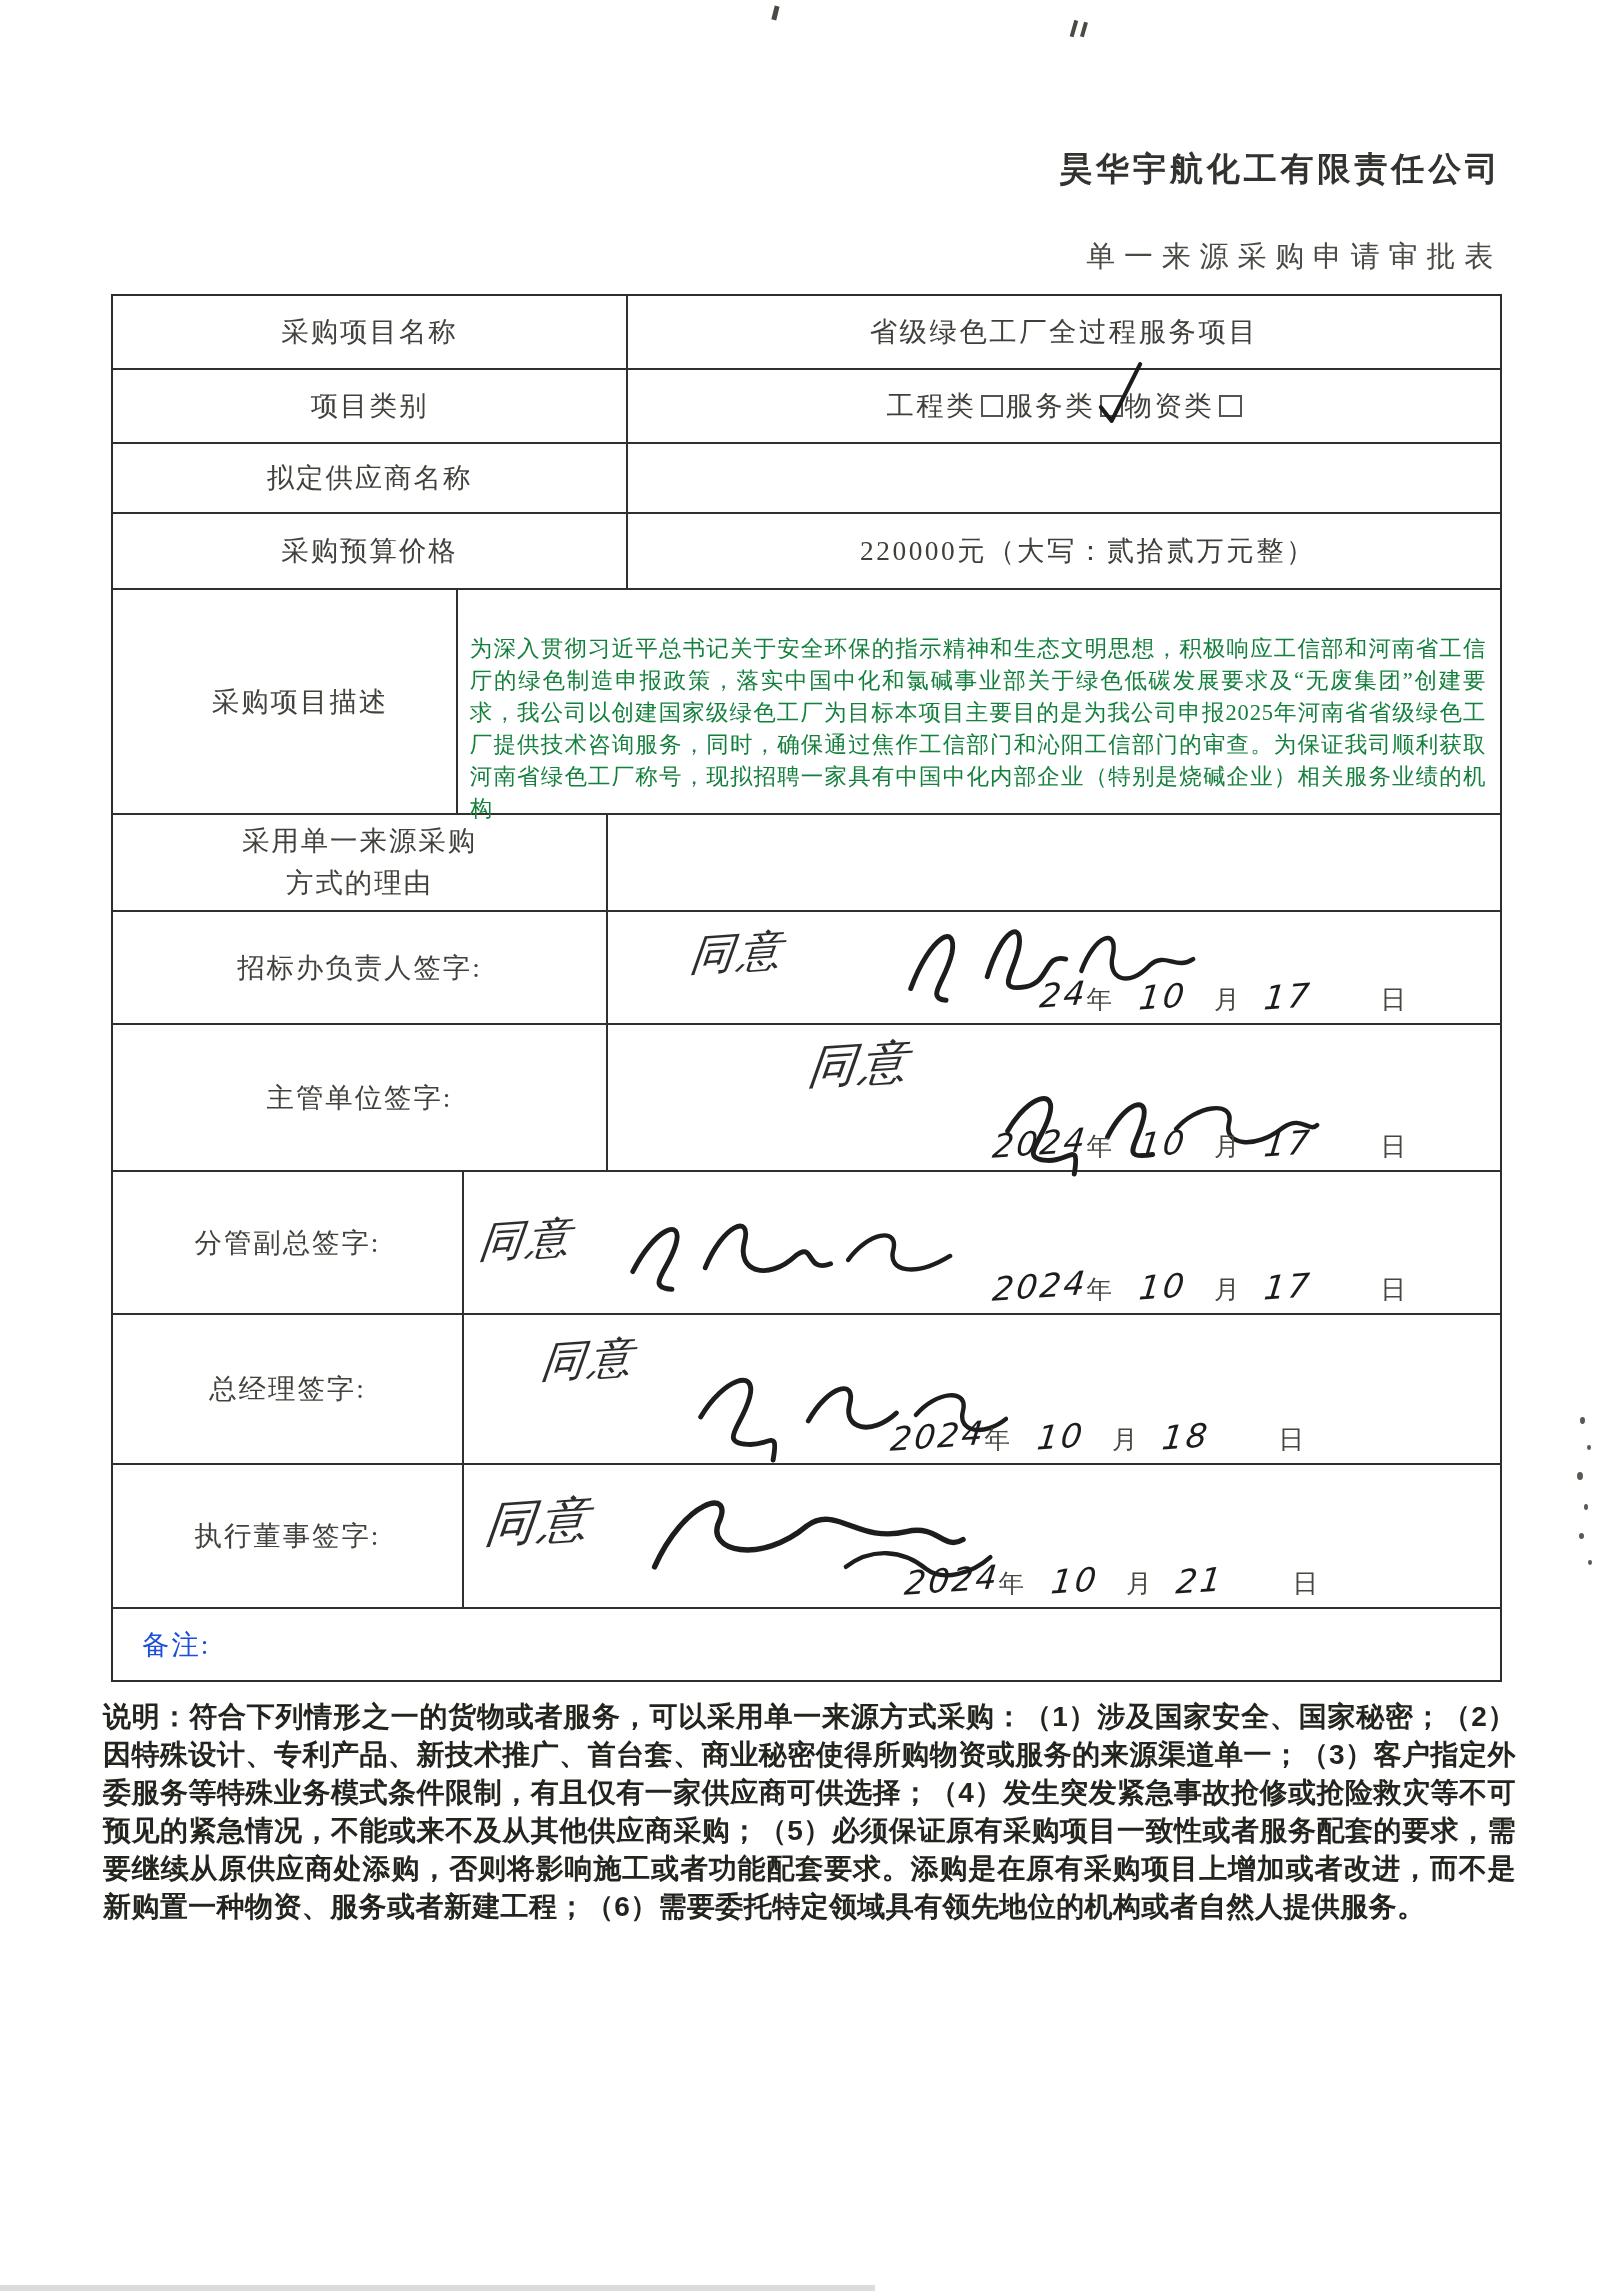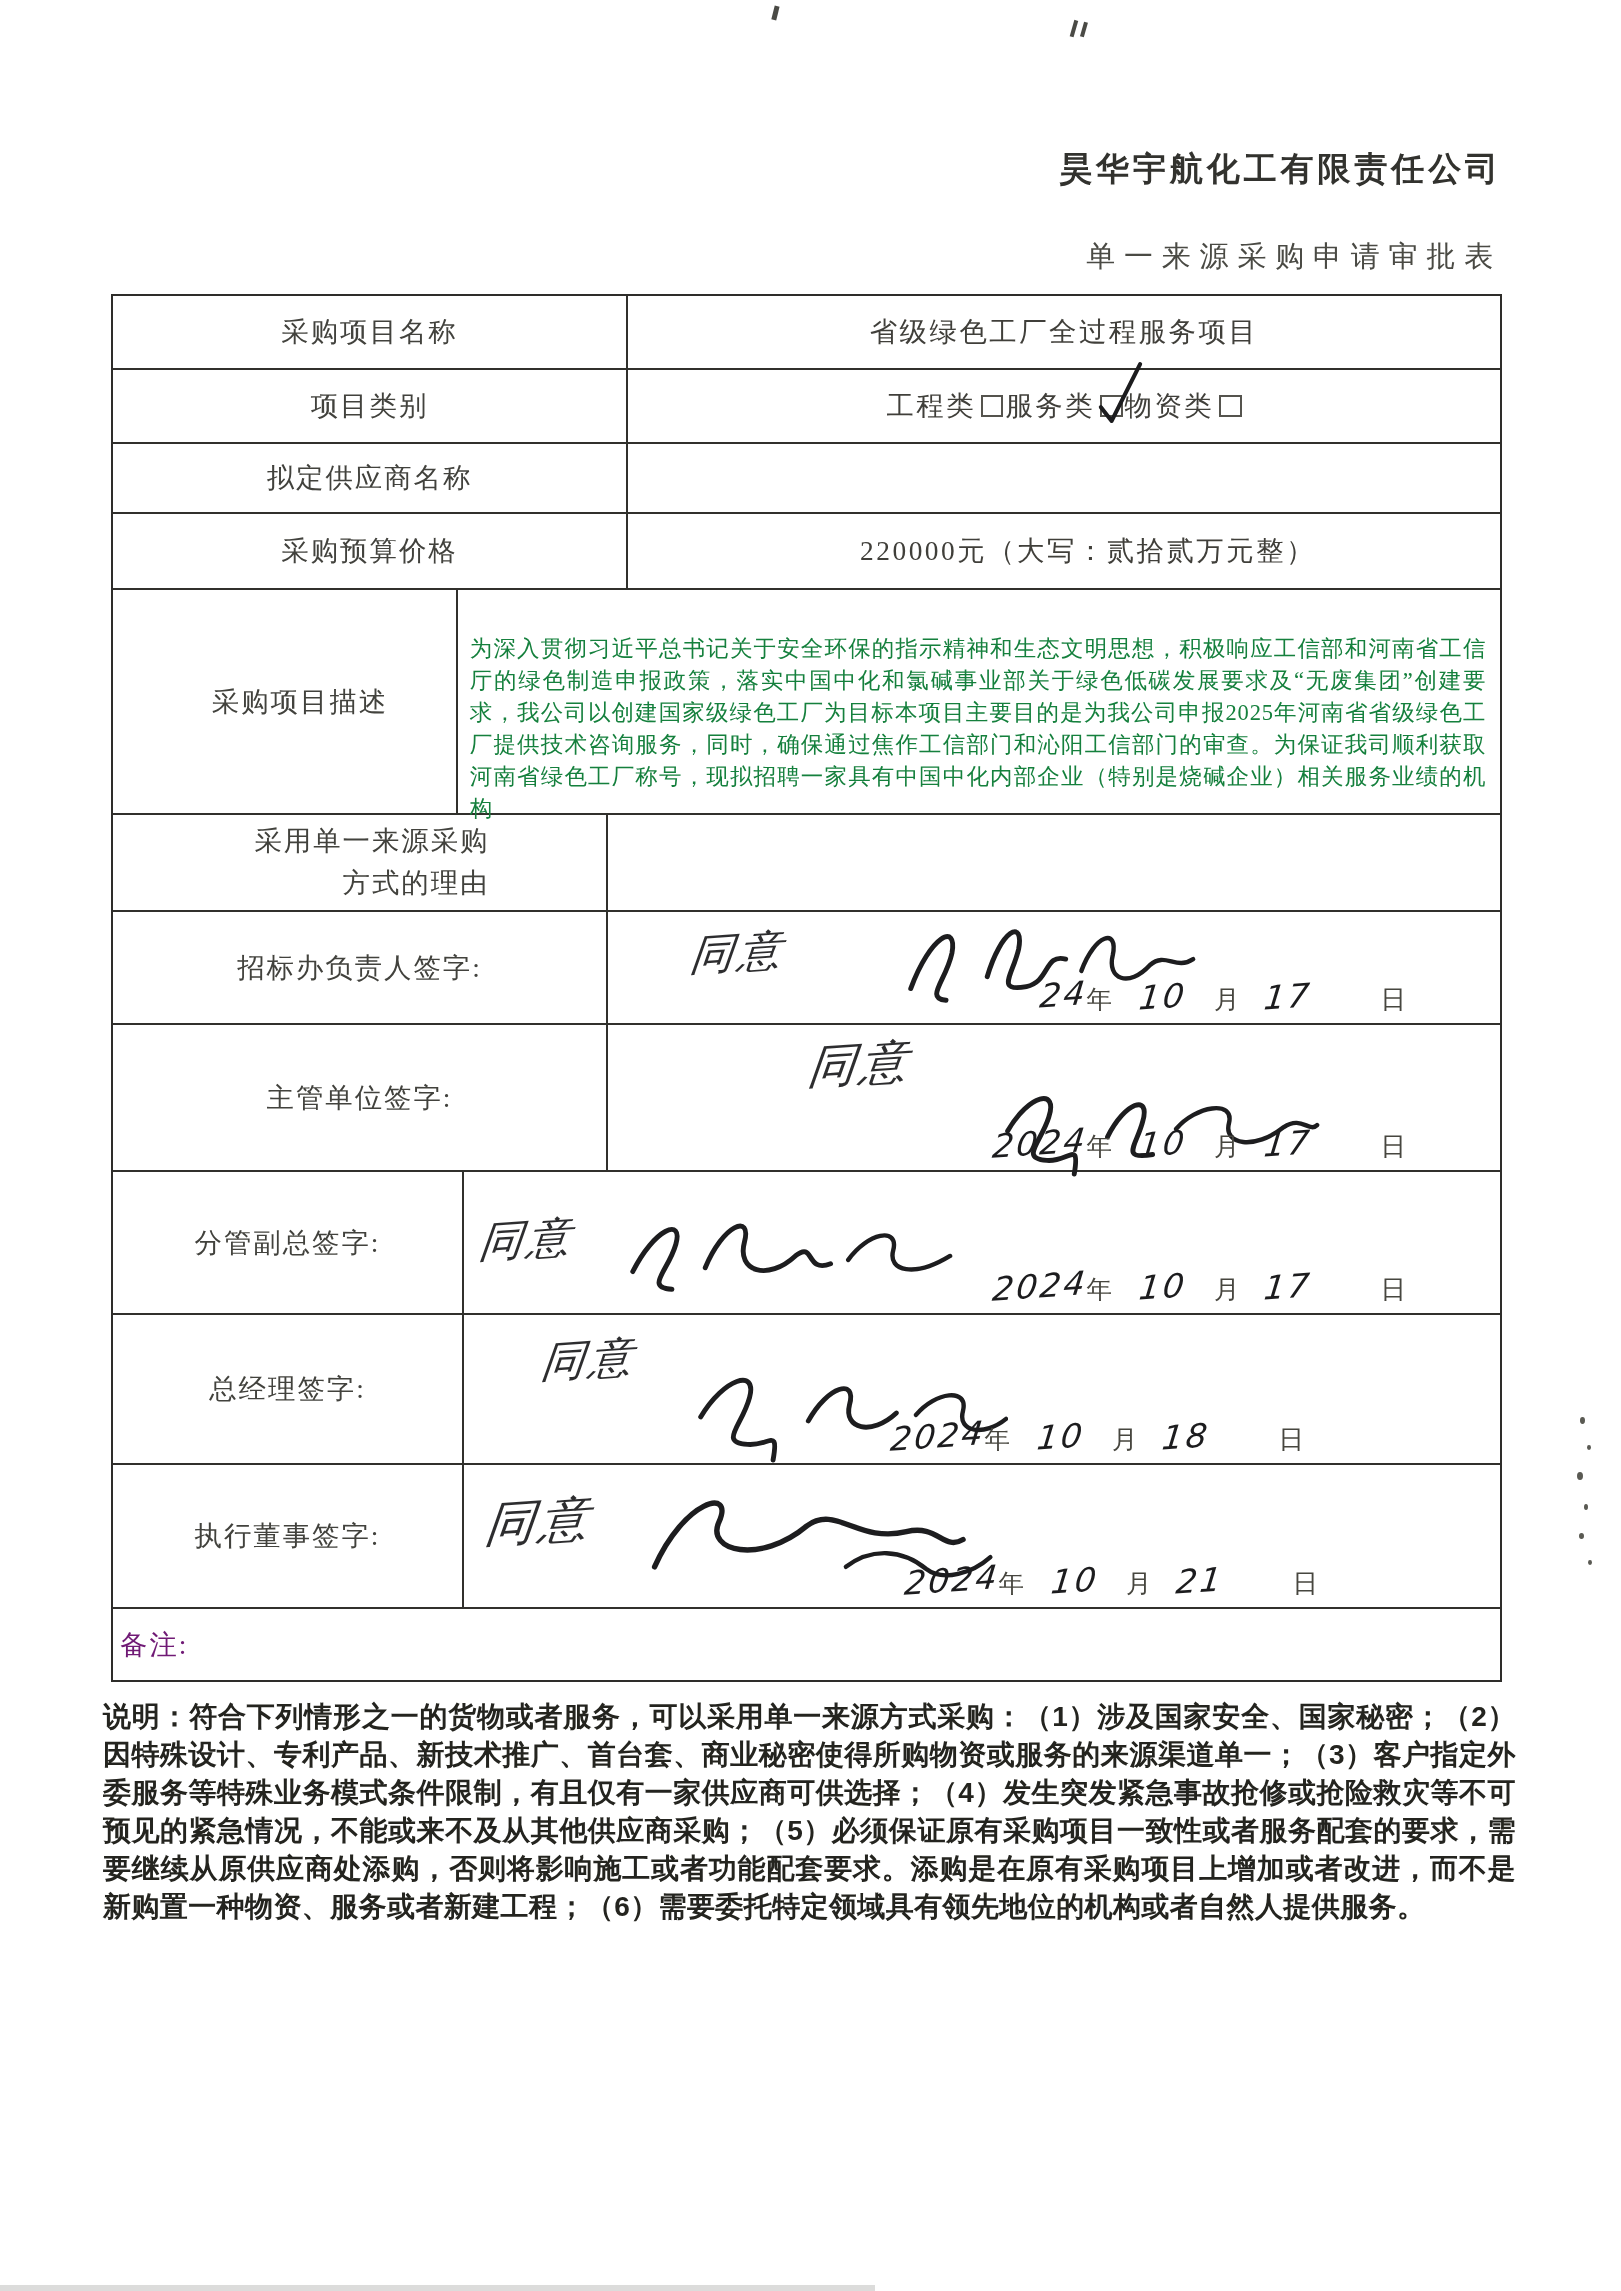--- a/index.html
+++ b/index.html
@@ -20,21 +20,21 @@
   .table{
     position:absolute;left:111px;top:294px;width:1391px;
     border:2.9px solid #2e2d2a;box-sizing:border-box;background:rgba(255,255,255,0.25);
   }
   .row{display:flex;border-bottom:2px solid #31302c;position:relative;overflow:visible;}
   .row:last-child{border-bottom:none;}
   .lab{
     border-right:2px solid #31302c;display:flex;align-items:center;justify-content:center;
     text-align:center;font-size:27.4px;letter-spacing:2px;color:#42423d;box-sizing:border-box;flex:none;
   }
-  .lab .lab-inner{display:block;text-align:right;}
+  .lab .lab-inner{display:block;}
   .val{flex:1;position:relative;display:flex;align-items:center;justify-content:center;
        font-size:27.4px;letter-spacing:2.5px;color:#403f3a;}
   .lwA{width:515px;} .lwB{width:314px;margin-left:31px;} .lwC{width:495px;} .lwD{width:351px;}
   .h1{height:72px;} .h2{height:72px;} .h3{height:68px;} .h4{height:74px;gap:48px;}
   .h5{height:223px;} .h6{height:95px;}
   .h7{height:111px;} .h8{height:145px;} .h9{height:141px;} .h10{height:148px;} .h11{height:142px;}
   .h12{height:71px;}
 
   .desc{flex:1;font-size:22.5px;line-height:32px;letter-spacing:0.8px;text-align:justify;
         padding:6.9px 13.7px 0 11.8px;color:#15803d;margin-top:36px;}
@@ -54,22 +54,22 @@
   .sig-name{position:absolute;}
   .sig-name path{fill:none;stroke:#1d1d1f;stroke-linecap:round;stroke-linejoin:round;}
 
   .sig-date{position:absolute;bottom:5.9px;display:flex;align-items:baseline;}
   .sig-date .u{font-size:25.5px;color:#47463f;letter-spacing:0;font-family:"Liberation Serif",serif;}
   .sig-date .hw{font-size:33px;font-weight:500;}
   .yv{width:110px;text-align:right;} .mv{width:102px;text-align:center;} .dv{width:96px;text-align:center;}
   .du{margin-left:45px;}
   .dr-a{right:94px;} .dr-b{right:196px;} .dr-c{right:182px;}
 
-  .remark-row{display:flex;align-items:center;padding-left:7px;font-size:27.4px;
-              letter-spacing:2px;color:#701a75;}
+  .remark-row{display:flex;align-items:center;padding-left:29px;font-size:27.4px;
+              letter-spacing:2px;color:#1d4ed8;}
 
   .footnote{
     position:absolute;left:103px;top:1698px;width:1413px;
     font-size:28px;line-height:38px;font-weight:bold;color:#24241f;
     text-align:justify;letter-spacing:0.4px;font-family:"Liberation Sans", sans-serif;
   }
 
   .artifact{position:absolute;background:#4a4a45;}
   .a1{left:773px;top:5.9px;width:4.9px;height:13.7px;transform:rotate(14deg);}
   .a2{left:1072px;top:19.6px;width:3.9px;height:16.7px;transform:rotate(16deg);}

